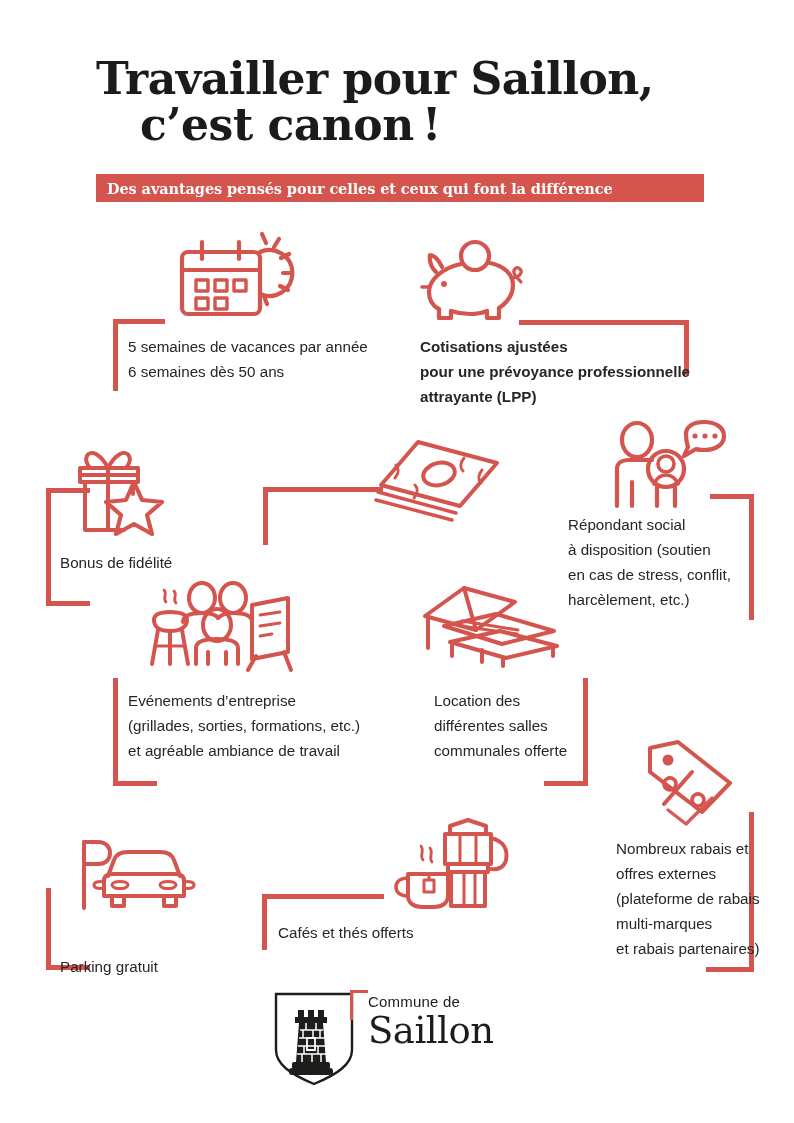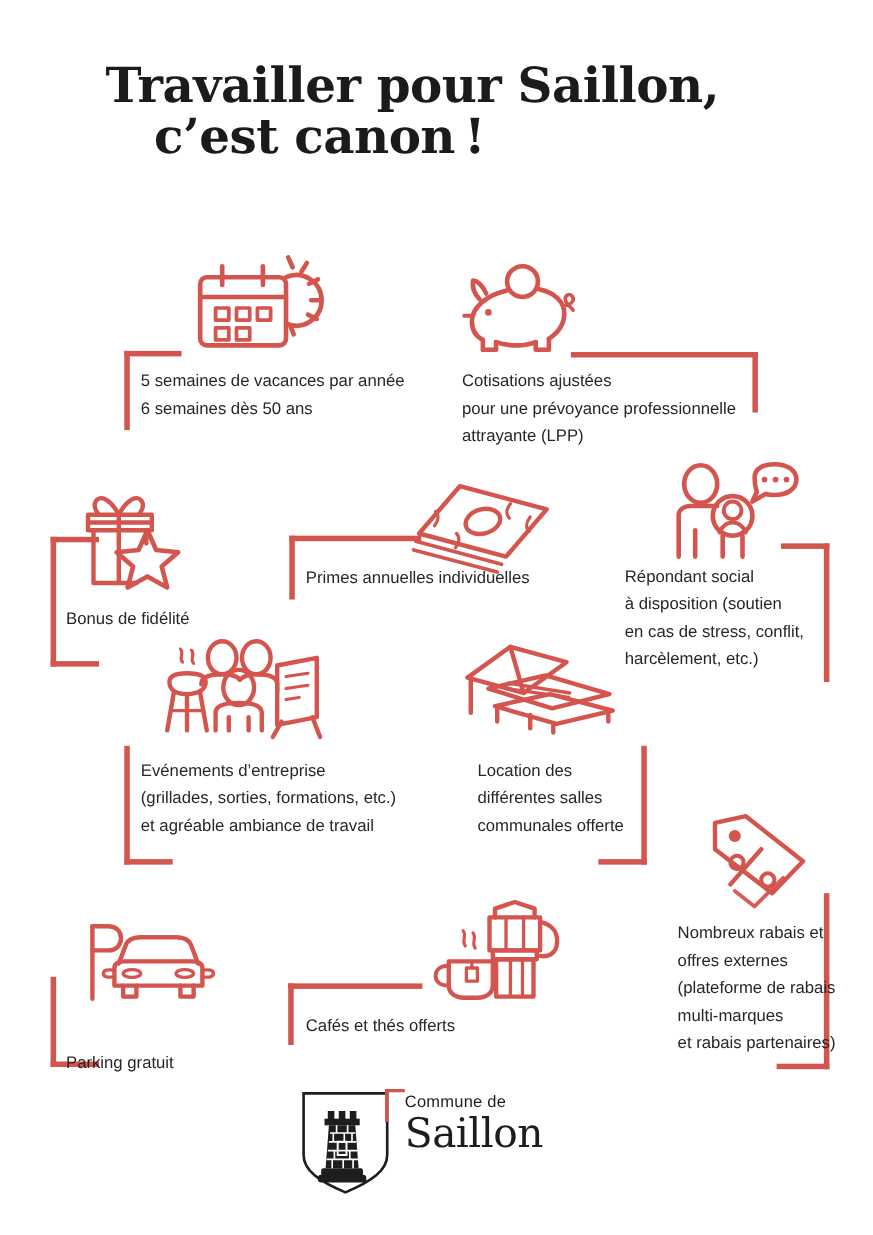--- a/index.html
+++ b/index.html
@@ -82,20 +82,23 @@
 </head>
 <body>
 
 <div class="poster">
 
   <h1 class="title">
     <span>Travailler pour Saillon,</span>
     <span class="l2">c’est canon !</span>
   </h1>
 
+  <div class="subtitle-bar">
+    <span class="txt">Des avantages pensés pour celles et ceux qui font la différence</span>
+  </div>
 
   <div class="icon" style="left:176px;top:232px;">
     <svg width="120" height="92" viewBox="0 0 120 92" fill="none" stroke="#d4544e" stroke-width="4.2" stroke-linecap="round" stroke-linejoin="round">
       <rect x="6" y="20" width="78" height="62" rx="6"></rect>
       <line x1="6" y1="38" x2="84" y2="38"></line>
       <line x1="26" y1="10" x2="26" y2="27"></line>
       <line x1="63" y1="10" x2="63" y2="27"></line>
       <rect x="20" y="48" width="12" height="11" stroke-width="3.4"></rect>
       <rect x="39" y="48" width="12" height="11" stroke-width="3.4"></rect>
       <rect x="58" y="48" width="12" height="11" stroke-width="3.4"></rect>
@@ -128,21 +131,21 @@
       <path d="M22 29 C19 22 14 17 10 17 C9 24 12 30 16 34"></path>
       <circle cx="24" cy="46" r="3" fill="#d4544e" stroke="none"></circle>
       <path d="M9 49 L2 49" stroke-width="3.6"></path>
       <path d="M93 40 C100 39 103 34 100 31 C97 28 93 31 94 35 C95 39 99 41 101 44" stroke-width="3.2"></path>
     </svg>
   </div>
   <div class="bracket" style="left:519px;top:320px;width:170px;height:55px;">
     <i class="bh" style="left:0;top:0;width:170px;"></i>
     <i class="bv" style="right:0;top:0;height:55px;"></i>
   </div>
-  <div class="block" style="left:420px;top:334px;width:290px;">Cotisations ajustées
+  <div class="block" style="left:420px;top:334px;width:290px;font-weight:bold;">Cotisations ajustées
 pour une prévoyance professionnelle
 attrayante (LPP)</div>
 
   <div class="icon" style="left:72px;top:446px;">
     <svg width="104" height="90" viewBox="0 0 104 90" fill="none" stroke="#d4544e" stroke-width="4" stroke-linecap="round" stroke-linejoin="round">
       <path d="M18 22 C10 12 16 4 24 8 C31 12 36 22 36 22"></path>
       <path d="M54 22 C62 12 56 4 48 8 C41 12 36 22 36 22"></path>
       <rect x="8" y="22" width="58" height="14"></rect>
       <path d="M13 36 L13 84 L52 84"></path>
       <path d="M61 36 L61 48"></path>
@@ -167,21 +170,20 @@
       <path d="M42 58 C46 53 46 48 43 45" stroke-width="3"></path>
       <path d="M92 18 C88 23 88 28 91 31" stroke-width="3"></path>
       <path d="M6 52 L84 73" stroke-width="3.4"></path>
       <path d="M4 60 L80 80" stroke-width="3.4"></path>
     </svg>
   </div>
   <div class="bracket" style="left:263px;top:487px;width:120px;height:58px;">
     <i class="bh" style="left:0;top:0;width:120px;"></i>
     <i class="bv" style="left:0;top:0;height:58px;"></i>
   </div>
-  <div class="block" style="left:278px;top:513px;width:300px;">Primes annuelles individuelles</div>
 
   <div class="icon" style="left:608px;top:422px;">
     <svg width="120" height="88" viewBox="0 0 120 88" fill="none" stroke="#d4544e" stroke-width="4.2" stroke-linecap="round" stroke-linejoin="round">
       <ellipse cx="29" cy="18" rx="15" ry="17"></ellipse>
       <path d="M9 84 L9 47 C9 41 14 38 20 38 L44 38"></path>
       <line x1="24" y1="60" x2="24" y2="84"></line>
       <circle cx="58" cy="47" r="18"></circle>
       <circle cx="58" cy="42" r="8" stroke-width="3.6"></circle>
       <path d="M46 62 C49 55 54 53 58 53 C62 53 67 55 70 62" stroke-width="3.6"></path>
       <line x1="49" y1="65" x2="49" y2="84"></line>

